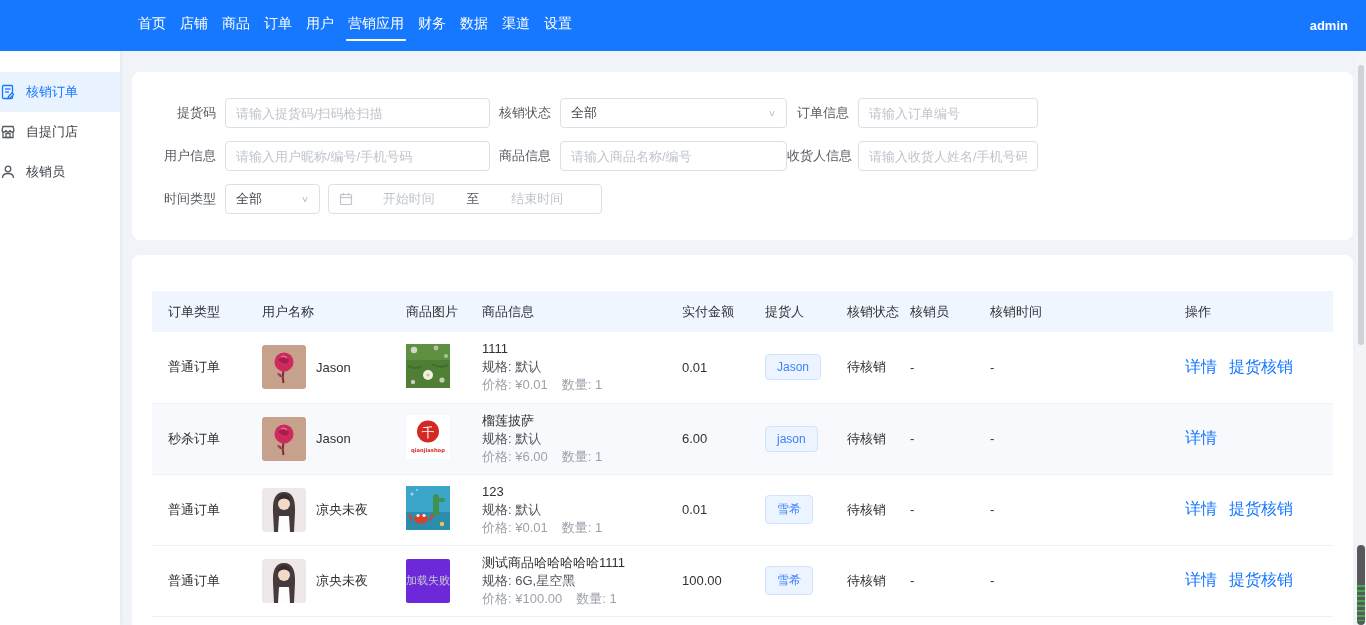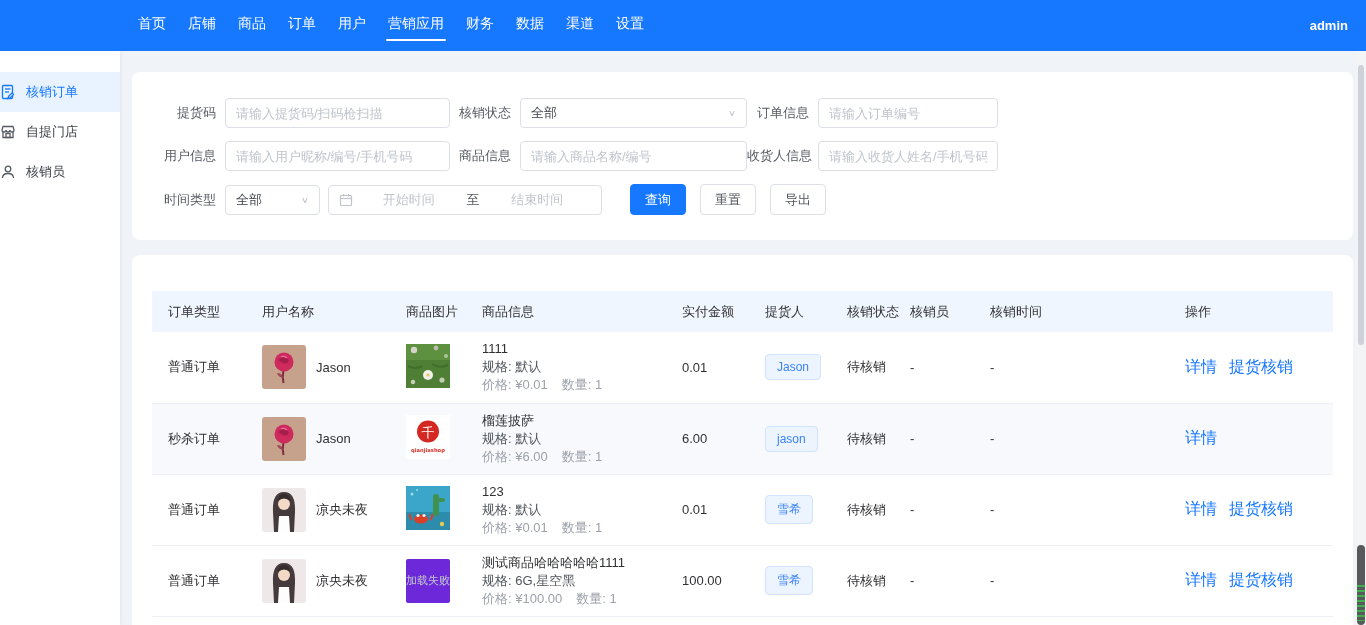--- a/index.html
+++ b/index.html
@@ -2,21 +2,21 @@
 <html><head>
 <meta charset="utf-8">
 <style>
   * { margin:0; padding:0; box-sizing:border-box; }
   html,body { width:1366px; height:625px; overflow:hidden;
     font-family:"Liberation Sans","DejaVu Sans",sans-serif; background:#f0f3f7; }
 
   
   .navbar { position:absolute; left:0; top:0; width:1366px; height:51px;
     background:#1677ff; display:flex; align-items:center; z-index:30; }
-  .nav-items { display:flex; gap:18px; margin-left:136px; }
+  .nav-items { display:flex; gap:10px; margin-left:136px; }
   .nav-item { color:#fff; font-size:14px; cursor:pointer; position:relative;
     padding:6px 2px 12px; line-height:16px; }
   .nav-item.active::after { content:""; position:absolute; left:50%; transform:translateX(-50%);
     bottom:2px; width:100%; height:2px; background:#fff; border-radius:1px; }
   .nav-user { position:absolute; right:18px; color:#fff; font-size:13px; font-weight:bold; }
 
   
   .sidebar { position:absolute; left:0; top:51px; width:120px; height:574px;
     background:#fff; box-shadow:1px 0 4px rgba(0,0,0,.06); padding-top:21px; z-index:20; }
   .side-item { height:40px; display:flex; align-items:center; padding-left:0;
@@ -30,21 +30,21 @@
     padding:21px 13px 0 12px; }
   .card { background:#fff; border-radius:8px; }
   .search-card { height:168px; padding:26px 18px 0; }
 
   .f-row { display:flex; align-items:flex-end; margin-bottom:13px; }
   .f-label { font-size:13px; color:#565b62; text-align:right; padding-right:9px; line-height:30px; white-space:nowrap; }
   .lbl1 { width:75px; } .lbl2 { width:70px; } .lbl3 { width:71px; }
   .f-input { height:30px; border:1px solid #dcdfe6; border-radius:4px; background:#fff;
     font-size:13px; color:#333; padding:0 10px; outline:none; }
   .f-input::placeholder { color:#bfc4cc; }
-  .w1 { width:225px; } .w2 { width:227px; } .w3 { width:180px; }
+  .w1 { width:265px; } .w2 { width:227px; } .w3 { width:180px; }
   .f-select { height:30px; border:1px solid #dcdfe6; border-radius:4px; background:#fff;
     display:flex; align-items:center; justify-content:space-between; padding:0 10px;
     font-size:13px; color:#40454c; cursor:pointer; }
   .chev { color:#c0c4cc; font-size:11px; transform:scaleY(.8); }
   .date-range { width:274px; height:30px; border:1px solid #dcdfe6; border-radius:4px;
     background:#fff; display:flex; align-items:center; padding:0 10px; margin-left:8px; }
   .date-range .ph { flex:1; text-align:center; font-size:13px; color:#bfc4cc; }
   .date-range .sep { font-size:13px; color:#565b62; padding:0 4px; }
   .cal-icon { color:#c0c4cc; display:inline-flex; margin-right:2px; }
 
@@ -176,25 +176,20 @@
           <svg width="14" height="14" viewBox="0 0 14 14" fill="none" stroke="currentColor" stroke-width="1.2">
             <rect x="1.5" y="2.5" width="11" height="10" rx="1"></rect>
             <line x1="1.5" y1="5.5" x2="12.5" y2="5.5"></line>
             <line x1="4.5" y1="1" x2="4.5" y2="3.5"></line>
             <line x1="9.5" y1="1" x2="9.5" y2="3.5"></line>
           </svg>
         </span>
         <span class="ph">开始时间</span>
         <span class="sep">至</span>
         <span class="ph">结束时间</span>
-      </div>
-      <div class="btns">
-        <button class="btn btn-primary">查询</button>
-        <button class="btn btn-plain">重置</button>
-        <button class="btn btn-plain">导出</button>
       </div>
     </div>
   </div>
 
   <div class="card table-card">
     <table>
       <colgroup>
         <col style="width:110px">
           <col style="width:144px">
           <col style="width:76px">

